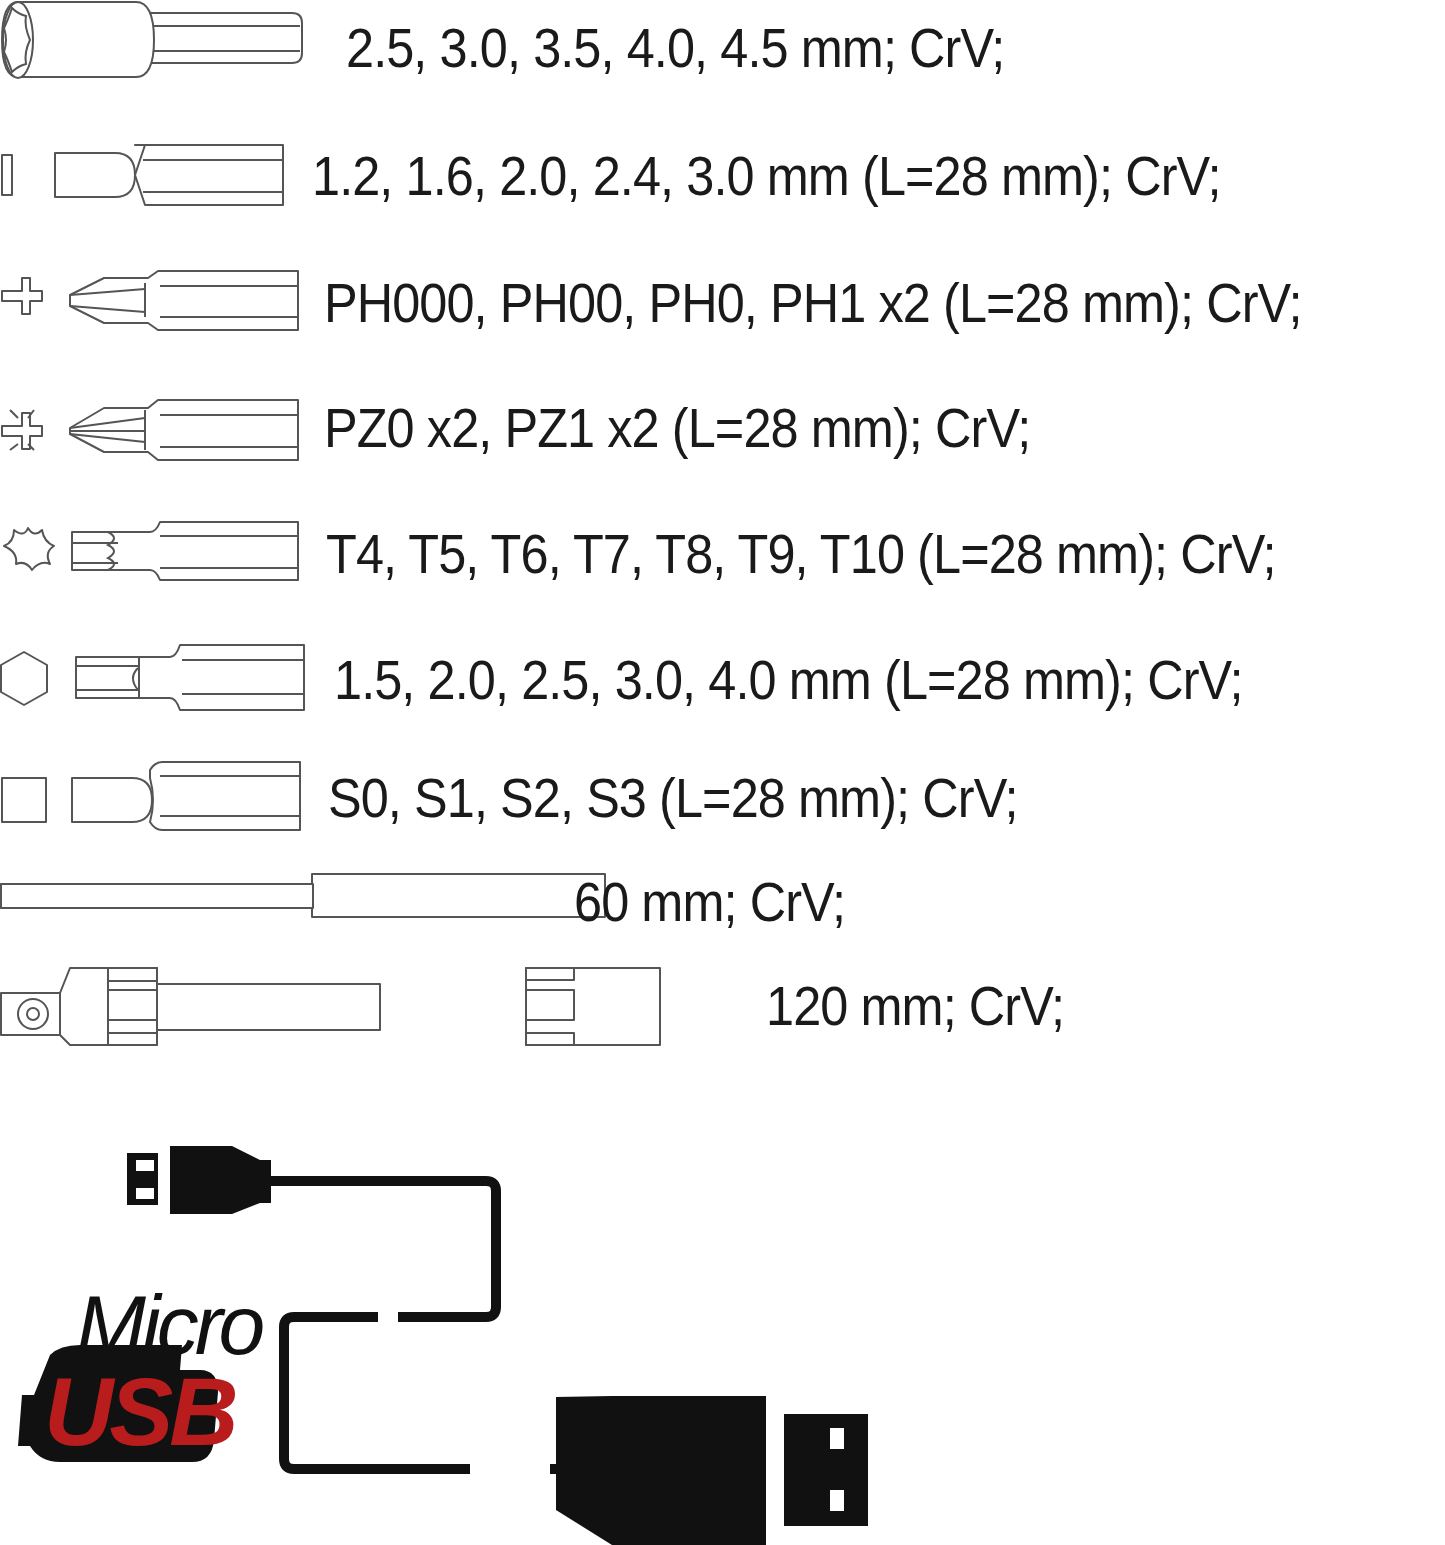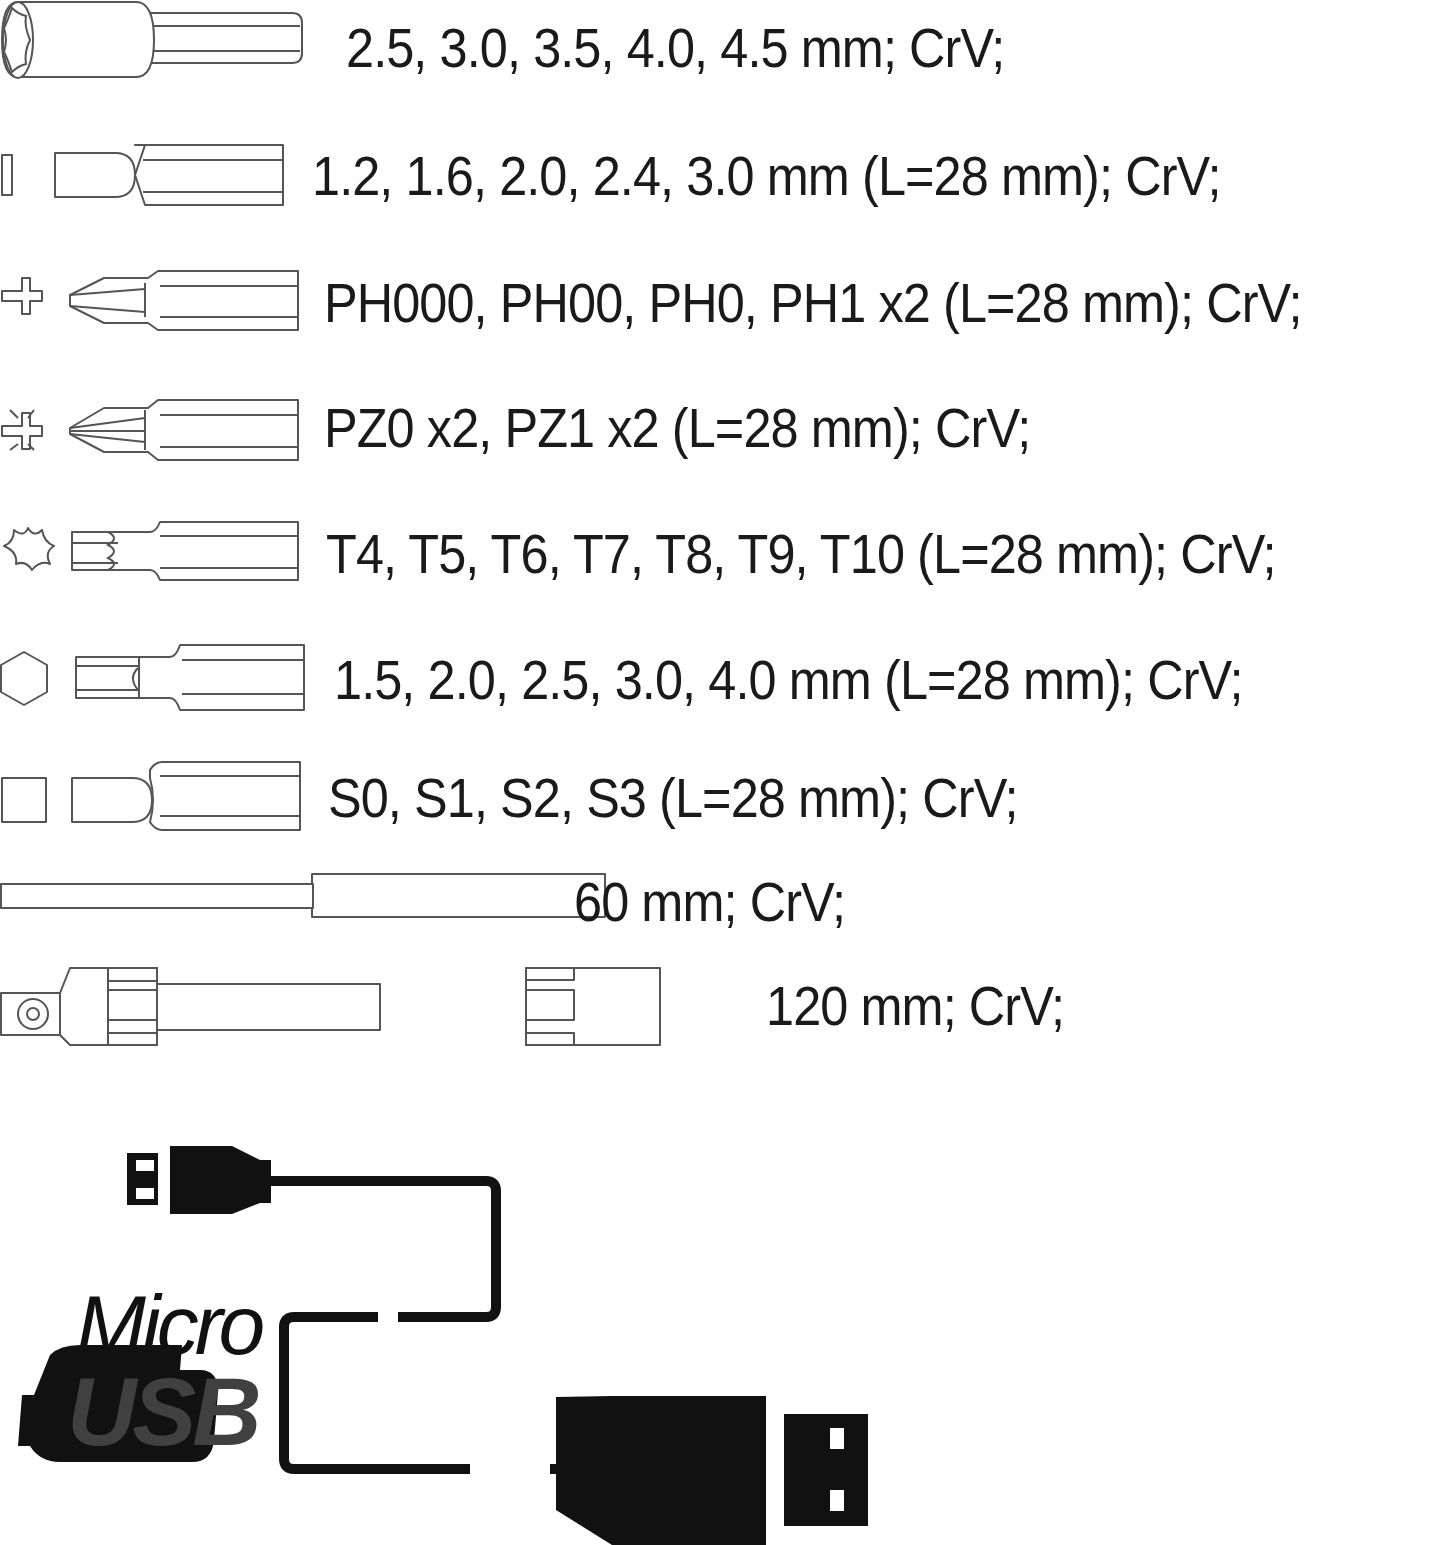--- a/index.html
+++ b/index.html
@@ -10,21 +10,21 @@
   .label { position: absolute; white-space: nowrap; font-size: 56px;
            letter-spacing: -1px; transform: scaleX(0.9); transform-origin: left center;
            line-height: 1; color: #1a1a1a; }
   svg .o { fill: #fff; stroke: #555; stroke-width: 2; stroke-linejoin: round; }
   svg .l { fill: none; stroke: #555; stroke-width: 2; }
   .usb { position: absolute; left: 0; top: 1130px; width: 900px; height: 415px; }
   .usb-logo { position: absolute; left: 0; top: 1280px; width: 300px; height: 230px; }
   .micro { position: absolute; left: 76px; top: 1283px; font-size: 84px; font-style: italic;
            letter-spacing: -4px; color: #111; line-height: 1; }
   .usbtext { position: absolute; left: 44px; top: 1364px; font-size: 96px; font-weight: bold;
-             font-style: italic; color: #404040; letter-spacing: -4px; line-height: 1; margin-left: 23px; }
+             font-style: italic; color: #b91c1c; letter-spacing: -4px; line-height: 1; }
 </style>
 </head>
 <body>
 
 <div class="item" style="top:0;">
   <svg class="tool" width="320" height="90">
     <path class="o" d="M150 13 L292 13 Q302 13 302 23 L302 53 Q302 63 292 63 L150 63 Z"></path>
     <line class="l" x1="150" y1="26" x2="300" y2="26"></line>
     <line class="l" x1="150" y1="51" x2="300" y2="51"></line>
     <path class="o" d="M18 2 L136 2 Q154 2 154 40 Q154 77 136 77 L18 77 Q2 77 2 40 Q2 2 18 2 Z"></path>

